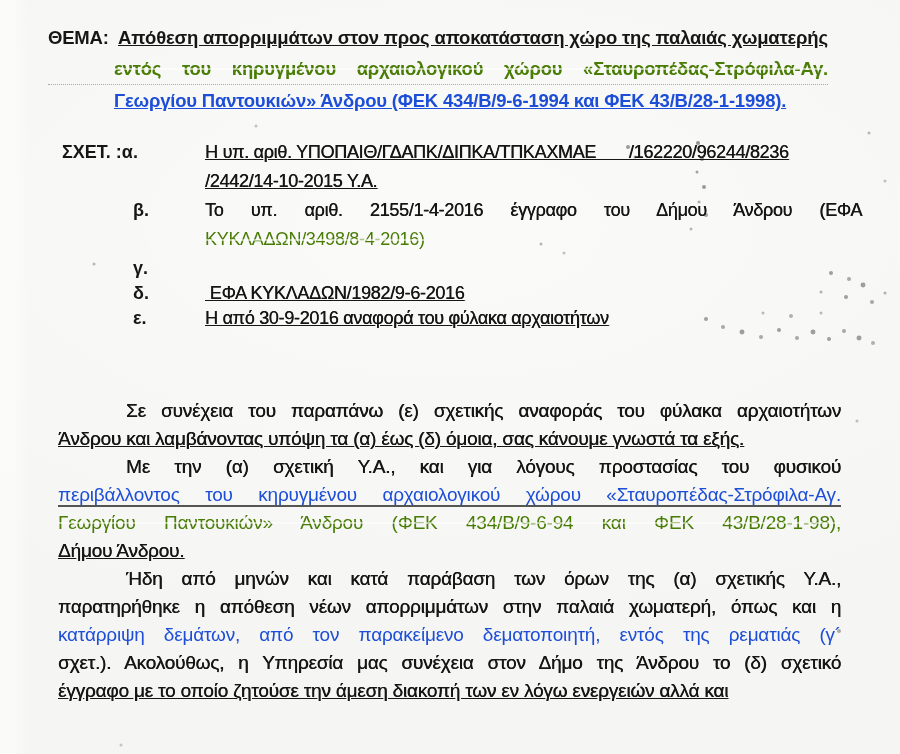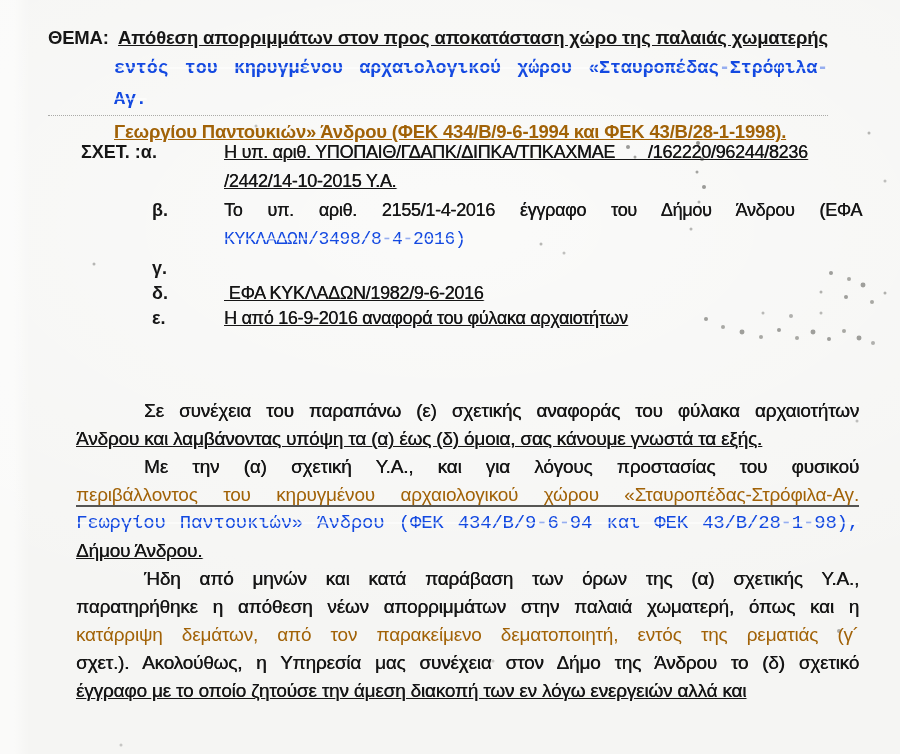--- a/index.html
+++ b/index.html
@@ -17,57 +17,56 @@
     background:
       radial-gradient(ellipse 1200px 600px at 50% 30%, rgba(255,255,255,.55), rgba(0,0,0,0) 70%),
       linear-gradient(90deg, rgba(255,255,255,.5) 0 14px, rgba(0,0,0,0) 30px);
   }
 
   .line{white-space:nowrap;text-decoration:underline;}
   .stretch{white-space:normal;text-align:justify;text-align-last:justify;}
   .thick{text-shadow:0.35px 0 0 currentColor;}
 
   
-  .faded{color:#a16207;filter:blur(0.3px);}
+  .faded{color:#1d4ed8;filter:blur(0.3px);}
   .faded-heavy{
-    color:#1d4ed8;filter:blur(0.5px) contrast(1.1);
+    color:#4d7c0f;filter:blur(0.5px) contrast(1.1);
     text-decoration:line-through;
     text-decoration-color:rgba(245,245,243,0.55);
     text-decoration-thickness:2px;
-    font-family:Liberation Mono, monospace;
   }
   .scan-underline{
     text-decoration:underline;
     text-underline-offset:4px;
     text-decoration-thickness:1.5px;
     text-decoration-color:rgba(45,45,42,.8);
   }
   .dotted-under{
     border-bottom:1px dotted rgba(110,110,105,.55);
   }
 
   
   .subject{position:absolute;left:48px;top:22px;width:780px;font-size:18.5px;line-height:31px;font-weight:bold;letter-spacing:-0.2px;}
   .subject-row{display:flex;}
   .subject-label{flex:0 0 70px;}
   .subject-first{flex:1;}
   .subject-cont{padding-left:66px;}
 
   
   .refs{position:absolute;left:62px;top:138px;width:800px;font-size:18px;line-height:29px;letter-spacing:-0.3px;}
-  .ref-row{display:flex;margin-left:19px;}
+  .ref-row{display:flex;}
   .ref-row.tight{margin-top:-4px;}
   .ref-label{flex:0 0 143px;font-weight:bold;letter-spacing:0;}
   .ref-label.sub{padding-left:71px;box-sizing:border-box;}
   .ref-lines{flex:1;min-width:0;}
   .ref-lines .stretch{white-space:normal;}
   .ref-lines .line{overflow:visible;}
 
   
-  .bodytext{position:absolute;left:58px;top:397px;width:783px;font-size:19px;line-height:28px;letter-spacing:-0.2px;margin-left:18px;}
+  .bodytext{position:absolute;left:58px;top:397px;width:783px;font-size:19px;line-height:28px;letter-spacing:-0.2px;}
   .indent{padding-left:68px;}
 
   
   .noise{
     position:absolute;top:0;left:0;width:2px;height:2px;background:transparent;border-radius:50%;
     box-shadow:
       697px 142px 0 1px rgba(60,60,55,.55),
       701px 158px 0 1px rgba(60,60,55,.5),
       696px 171px 0 0.5px rgba(60,60,55,.45),
       703px 186px 0 1px rgba(60,60,55,.5),
@@ -150,21 +149,21 @@
     <div class="ref-row tight">
       <div class="ref-label sub"><span>δ.</span></div>
       <div class="ref-lines">
         <div class="line thick">&nbsp;ΕΦΑ ΚΥΚΛΑΔΩΝ/1982/9-6-2016</div>
       </div>
     </div>
 
     <div class="ref-row tight">
       <div class="ref-label sub"><span>ε.</span></div>
       <div class="ref-lines">
-        <div class="line thick">Η από 16-9-2016 αναφορά του φύλακα αρχαιοτήτων</div>
+        <div class="line thick">Η από 30-9-2016 αναφορά του φύλακα αρχαιοτήτων</div>
       </div>
     </div>
 
   </section>
 
   <section class="bodytext">
     <div class="stretch indent thick">Σε συνέχεια του παραπάνω (ε) σχετικής αναφοράς του φύλακα αρχαιοτήτων</div>
     <div class="line thick">Άνδρου και λαμβάνοντας υπόψη τα (α) έως (δ) όμοια, σας κάνουμε γνωστά τα εξής.</div>
     <div class="stretch indent thick">Με την (α) σχετική Υ.Α., και για λόγους προστασίας του φυσικού</div>
     <div class="stretch faded scan-underline">περιβάλλοντος του κηρυγμένου αρχαιολογικού χώρου «Σταυροπέδας-Στρόφιλα-Αγ.</div>

